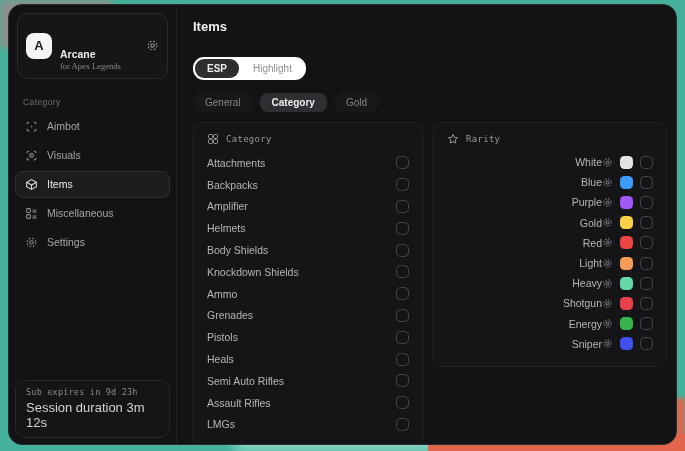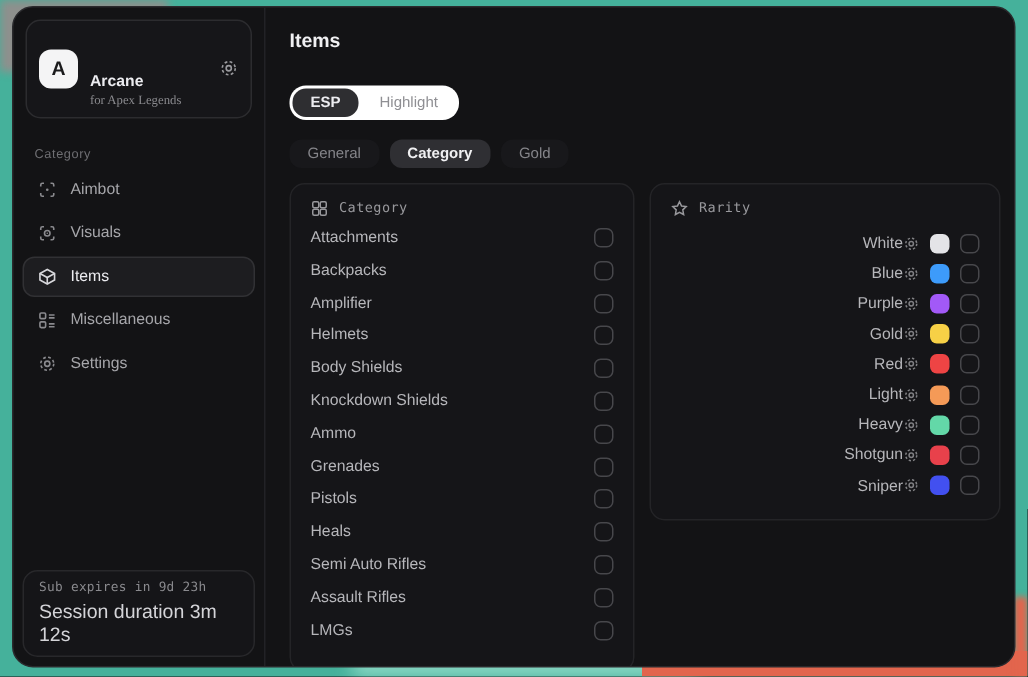--- a/index.html
+++ b/index.html
@@ -77,21 +77,21 @@
     background:#151518; border:1px solid #242427; border-radius:10px; padding:10px 13px 12px;
   }
   .panel-cat { width:231px; }
   .panel-rar { width:235px; }
   .panel-head {
     display:flex; align-items:center; gap:7px; margin-bottom:7px;
     font-family:"DejaVu Sans Mono", monospace; font-size:9px; color:#98989c; letter-spacing:0.3px;
   }
   .panel-head .picon { display:flex; color:#98989c; }
 
-  .crow { height:21.8px; display:flex; align-items:flex-start; justify-content:space-between; }
+  .crow { height:21.8px; display:flex; align-items:center; justify-content:space-between; }
   .rrow { height:20.2px; display:flex; align-items:center; justify-content:flex-end; }
   .rlabel { font-size:10.5px; color:#b6b6ba; }
   .checkbox {
     width:13px; height:13px; border:1.5px solid #47474b; border-radius:4.5px; background:transparent; flex:0 0 13px;
   }
   .rctrl { display:flex; align-items:center; gap:7px; }
   .gear-sm { display:flex; color:#808084; }
   .swatch { width:13px; height:13px; border-radius:4.5px; }
 
   svg { display:block; }
@@ -384,20 +384,33 @@
                 <svg width="11" height="11" viewBox="0 0 24 24" fill="none" stroke="currentColor" stroke-width="2.2">
                   <circle cx="12" cy="12" r="3.2"></circle>
                   <circle cx="12" cy="12" r="8" stroke-dasharray="3.4 2.9"></circle>
                 </svg>
               </span>
               <span class="swatch" style="background-color: rgb(232, 65, 75);"></span>
               <span class="checkbox"></span>
             </span>
         </div>
         <div class="rrow">
+          <span class="rlabel">Energy</span>
+          <span class="rctrl">
+              <span class="gear-sm">
+                <svg width="11" height="11" viewBox="0 0 24 24" fill="none" stroke="currentColor" stroke-width="2.2">
+                  <circle cx="12" cy="12" r="3.2"></circle>
+                  <circle cx="12" cy="12" r="8" stroke-dasharray="3.4 2.9"></circle>
+                </svg>
+              </span>
+              <span class="swatch" style="background-color: rgb(53, 181, 74);"></span>
+              <span class="checkbox"></span>
+            </span>
+        </div>
+        <div class="rrow">
           <span class="rlabel">Sniper</span>
           <span class="rctrl">
               <span class="gear-sm">
                 <svg width="11" height="11" viewBox="0 0 24 24" fill="none" stroke="currentColor" stroke-width="2.2">
                   <circle cx="12" cy="12" r="3.2"></circle>
                   <circle cx="12" cy="12" r="8" stroke-dasharray="3.4 2.9"></circle>
                 </svg>
               </span>
               <span class="swatch" style="background-color: rgb(66, 80, 240);"></span>
               <span class="checkbox"></span>

